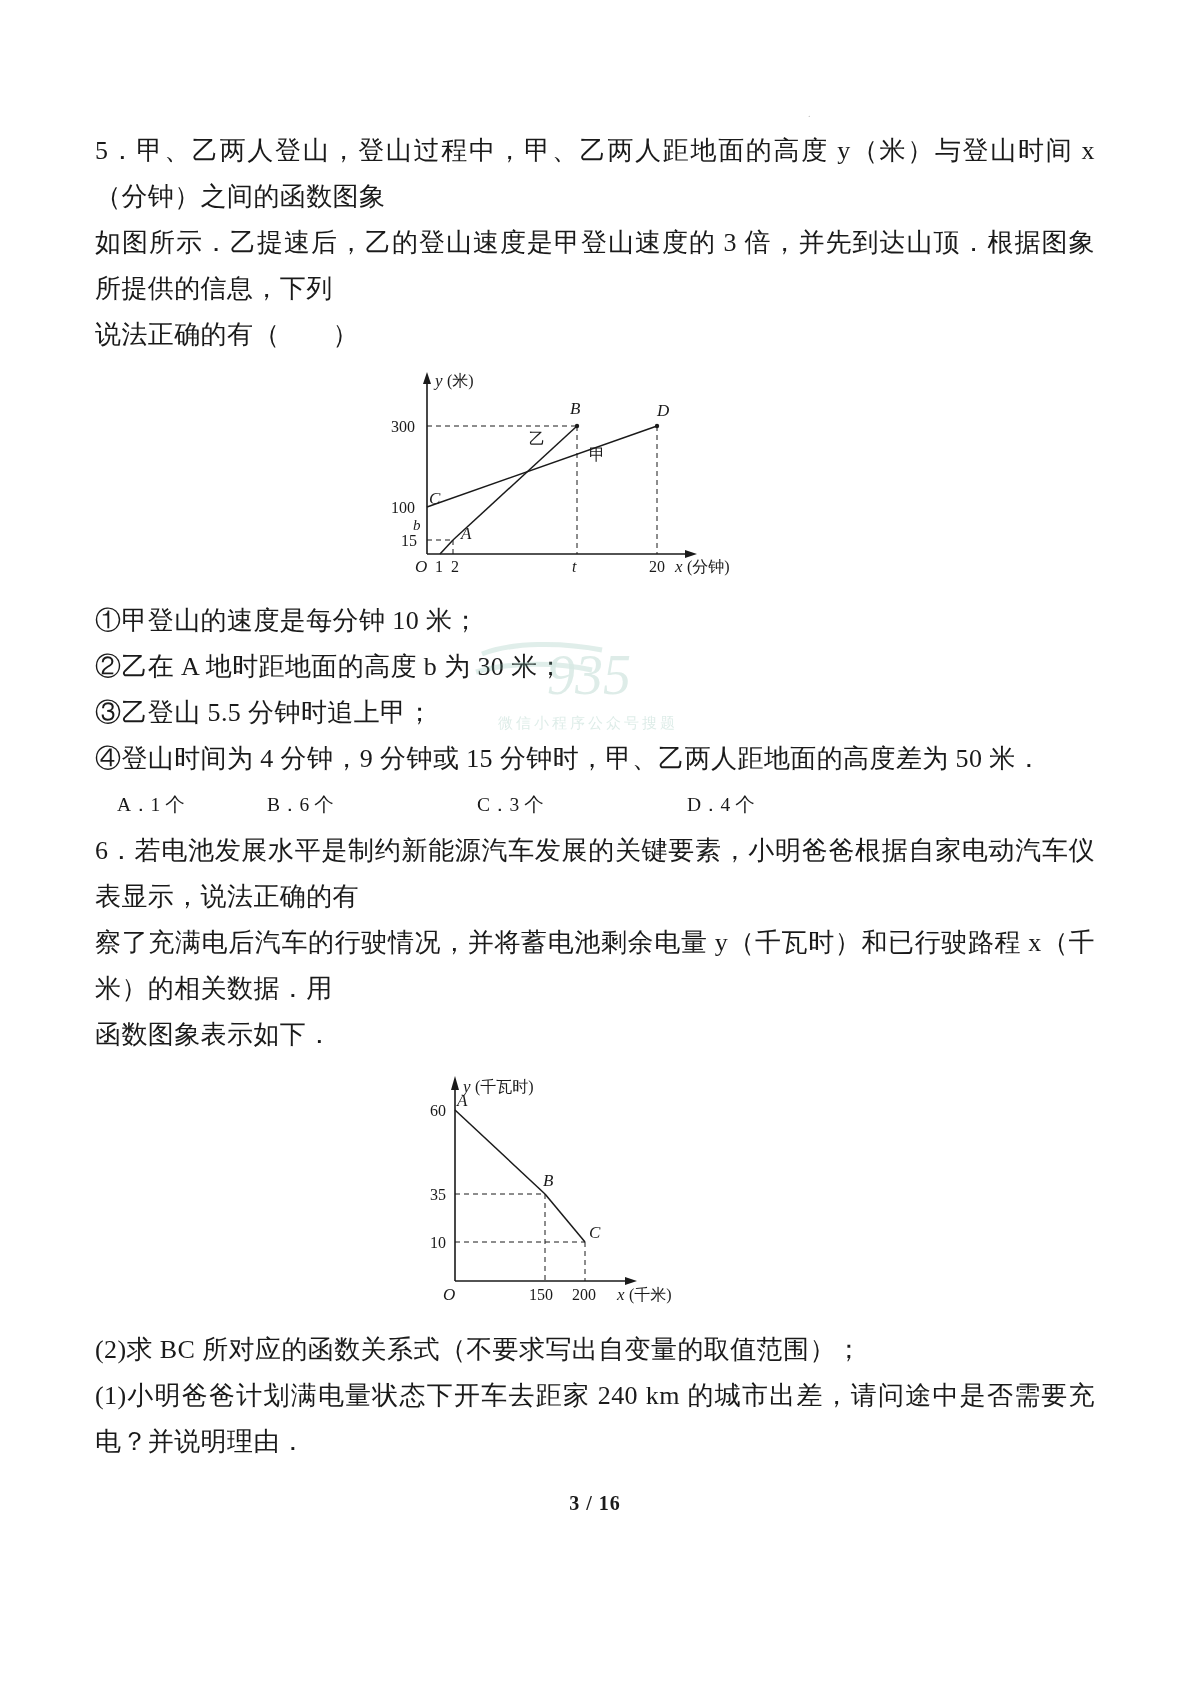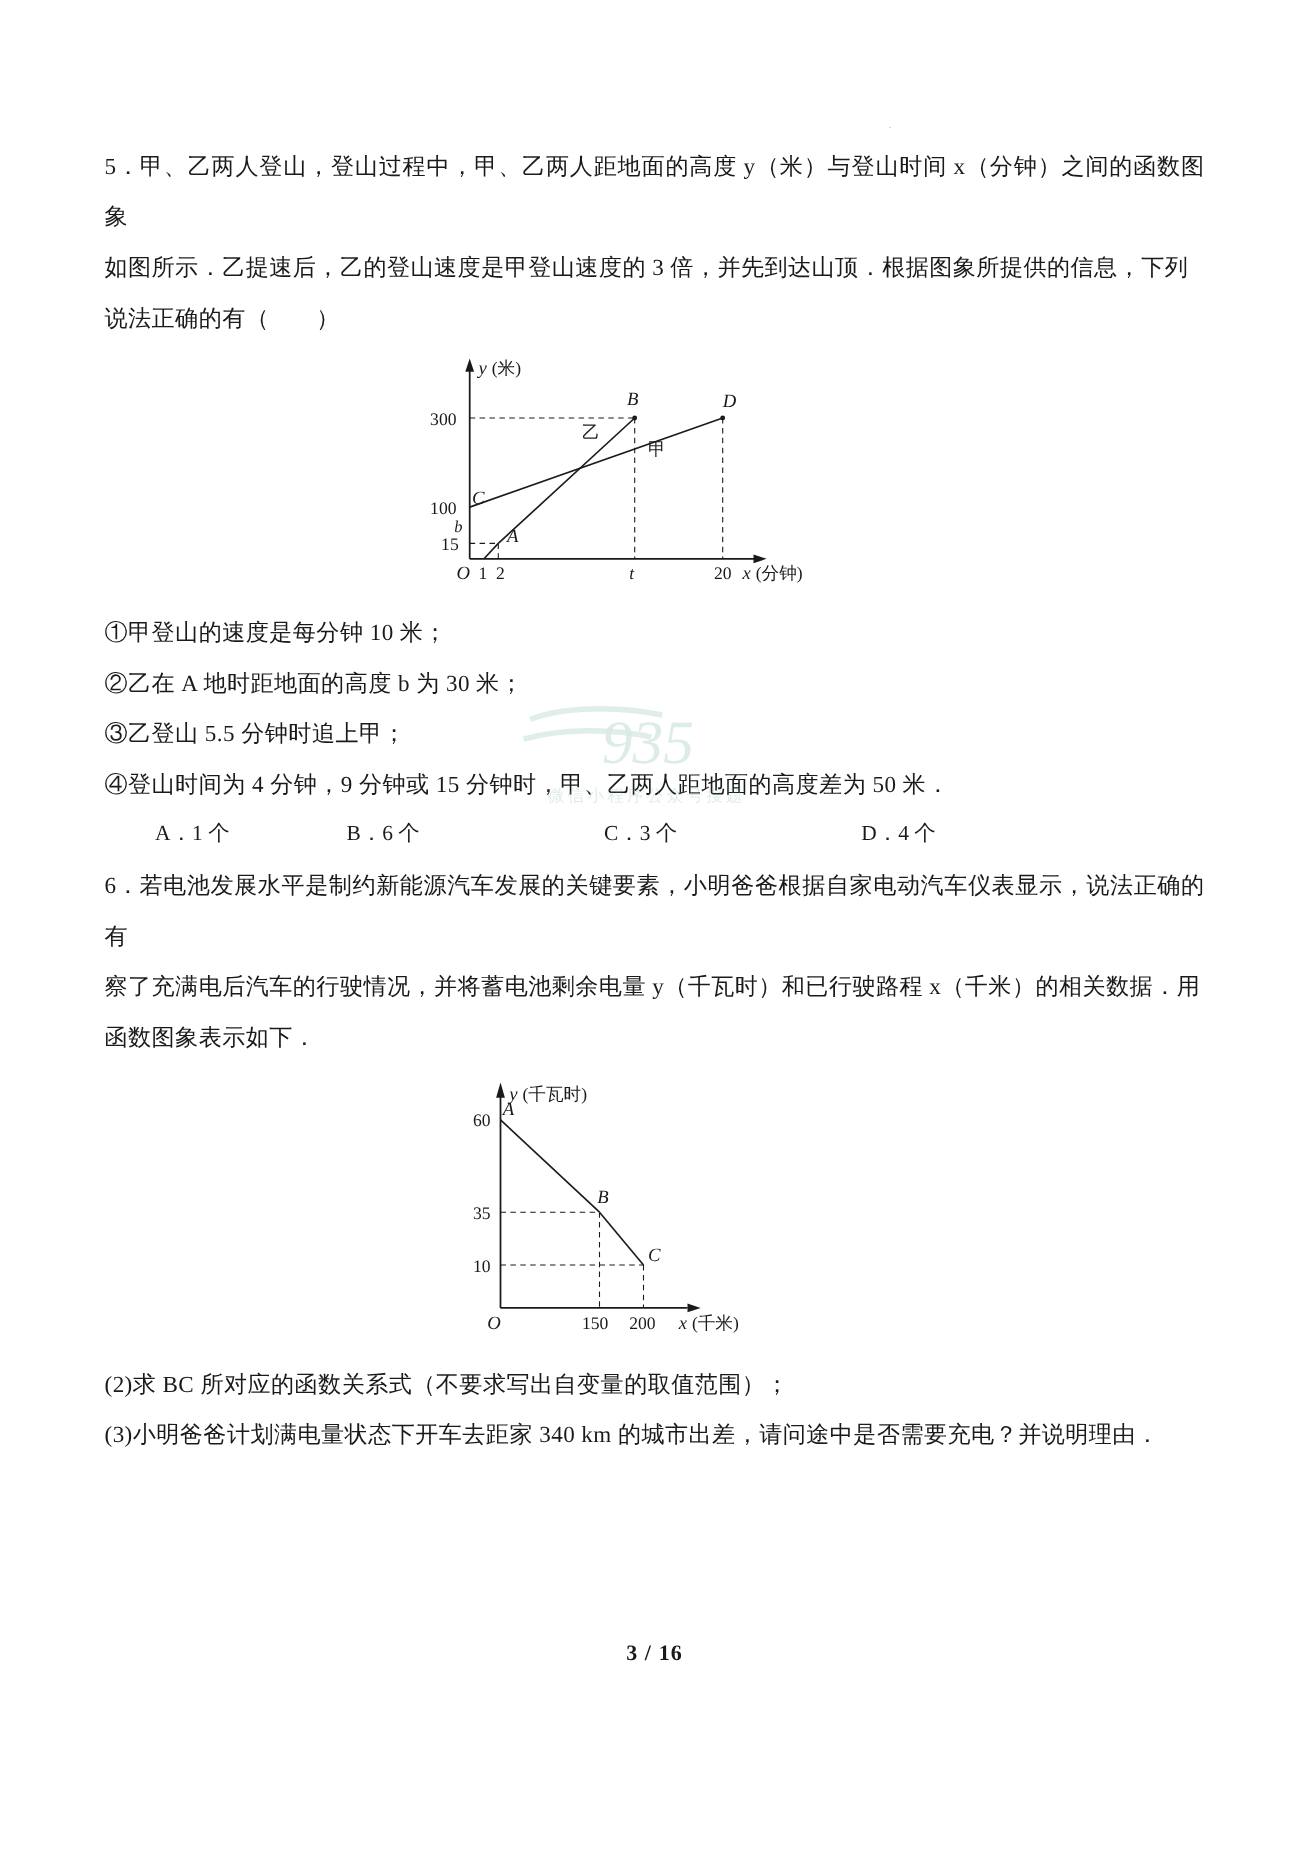--- a/index.html
+++ b/index.html
@@ -22,39 +22,38 @@
     box-sizing: border-box;
     padding: 0;
   }
   .content {
     position: absolute;
     left: 95px;
     top: 128px;
     width: 1000px;
   }
   .para {
-    font-size: 21px;
+    font-size: 26px;
     line-height: 46px;
     text-align: justify;
     letter-spacing: 0.4px;
     margin: 0;
   }
   .qnum {
     letter-spacing: 0;
   }
   .opts {
     font-size: 19.5px;
     line-height: 46px;
     margin: 0;
     padding-left: 22px;
     display: flex;
   }
   .opts span.opt {
     display: inline-block;
-    margin-left: 24px;
   }
   .o1 { width: 150px; }
   .o2 { width: 210px; }
   .o3 { width: 210px; }
   .blank-line {
     display: inline-block;
     width: 62px;
     border-bottom: 1.2px solid #1a1a1a;
     height: 17px;
     margin: 0 2px;
@@ -219,21 +218,21 @@
         <text x="222" y="234" font-family="'Liberation Serif',serif" font-size="17" font-style="italic" fill="#1a1a1a">x</text>
         <text x="234" y="234" font-family="'Liberation Serif',serif" font-size="16" fill="#1a1a1a">(千米)</text>
 
         <text x="62" y="40" font-family="'Liberation Serif',serif" font-size="17" font-style="italic" fill="#1a1a1a">A</text>
         <text x="148" y="120" font-family="'Liberation Serif',serif" font-size="17" font-style="italic" fill="#1a1a1a">B</text>
         <text x="194" y="172" font-family="'Liberation Serif',serif" font-size="17" font-style="italic" fill="#1a1a1a">C</text>
       </svg>
     </div>
 
     <p class="para">(2)求 BC 所对应的函数关系式（不要求写出自变量的取值范围）；</p>
-    <p class="para">(3)小明爸爸计划满电量状态下开车去距家 340 km 的城市出差，请问途中是否需要充电？并说明理由．</p>
+    <p class="para">(1)小明爸爸计划满电量状态下开车去距家 240 km 的城市出差，请问途中是否需要充电？并说明理由．</p>
 
   </div>
 
   <svg class="watermark" width="270" height="120" viewBox="0 0 270 120">
     <text x="95" y="58" font-family="'Liberation Serif',serif" font-size="56" font-style="italic" fill="#7fb8a8" opacity="0.85">935</text>
     <text x="46" y="92" font-family="'Liberation Sans',sans-serif" font-size="15" fill="#7fb8a8" letter-spacing="3" opacity="0.85">微信小程序公众号搜题</text>
     <path d="M30 18 C60 6 110 6 150 14" stroke="#7fb8a8" stroke-width="5" fill="none" opacity="0.8"></path>
     <path d="M24 36 C58 26 104 26 140 34" stroke="#7fb8a8" stroke-width="5" fill="none" opacity="0.8"></path>
   </svg>
 

